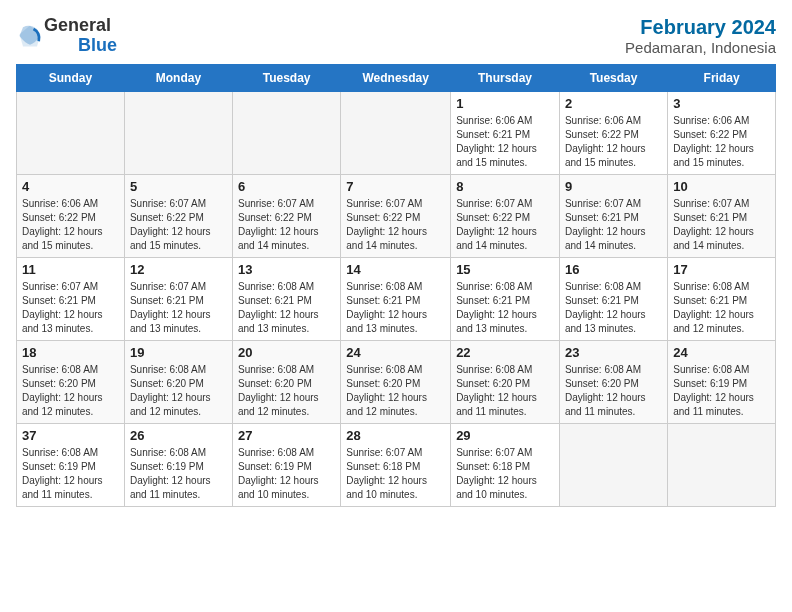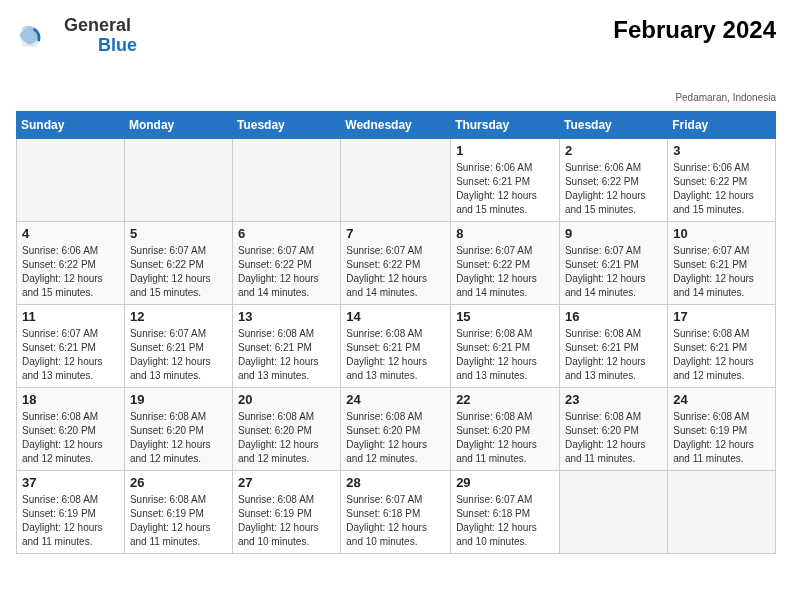--- a/index.html
+++ b/index.html
@@ -12,56 +12,55 @@
     }
     .header {
       display: flex;
       justify-content: space-between;
       align-items: flex-start;
       margin-bottom: 8px;
     }
     .logo {
       display: flex;
       align-items: center;
-      gap: 20px;
+      gap: 0;
     }
     .logo-text {
       font-size: 18px;
       font-weight: bold;
       line-height: 1.1;
     }
     .logo-text span.general { color: #333; }
     .logo-text span.blue { color: #1a6fbd; margin-left: 34px; }
     .logo-icon {
       width: 28px;
       height: 28px;
     }
     .title-block {
       text-align: right;
     }
     .month-title {
-      font-size: 24px;
+      font-size: 20px;
       font-weight: bold;
-      color: #000000;
+      color: #0369a1;
     }
     .location {
-      font-size: 10px;
+      font-size: 15px;
       color: #555;
-      margin-top: 48px;
     }
     .calendar {
       width: 100%;
       border-collapse: collapse;
       font-size: 11px;
     }
     .calendar th {
       background-color: #2575c4;
       color: #fff;
       padding: 6px 4px;
-      text-align: left;
+      text-align: center;
       font-size: 12px;
       font-weight: bold;
       border: 1px solid #2575c4;
     }
     .calendar td {
       border: 1px solid #ccc;
       vertical-align: top;
       padding: 4px 5px;
       width: 113px;
       min-height: 80px;

